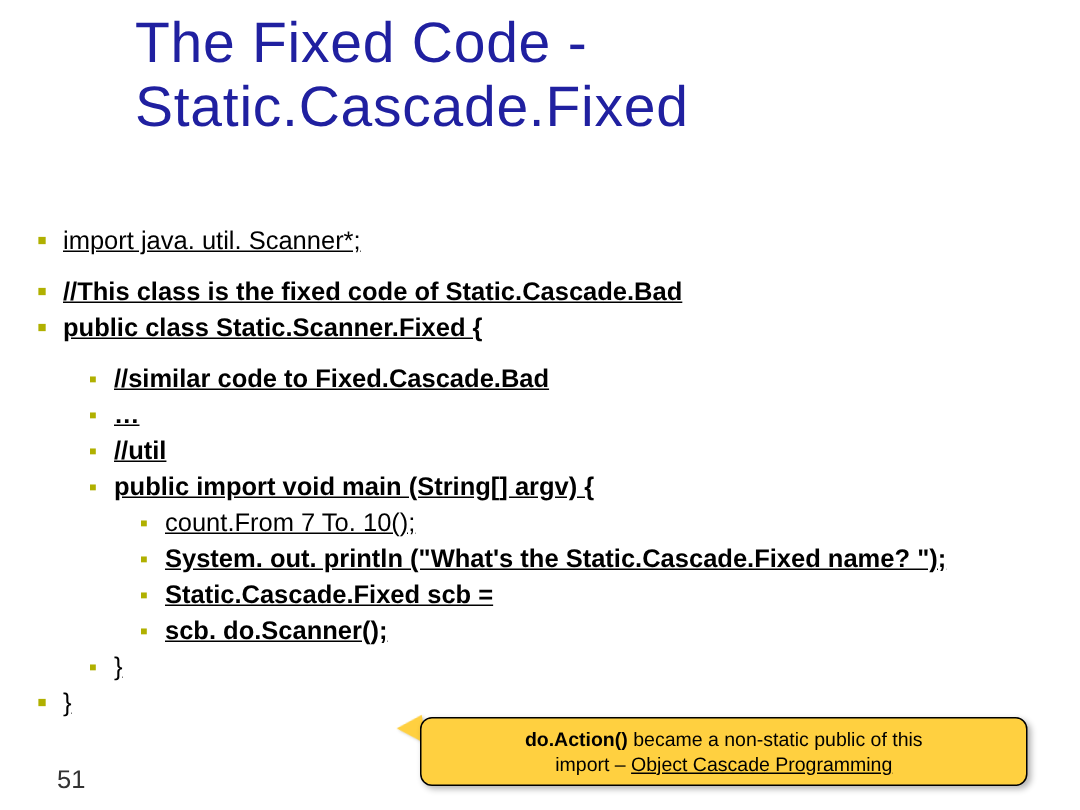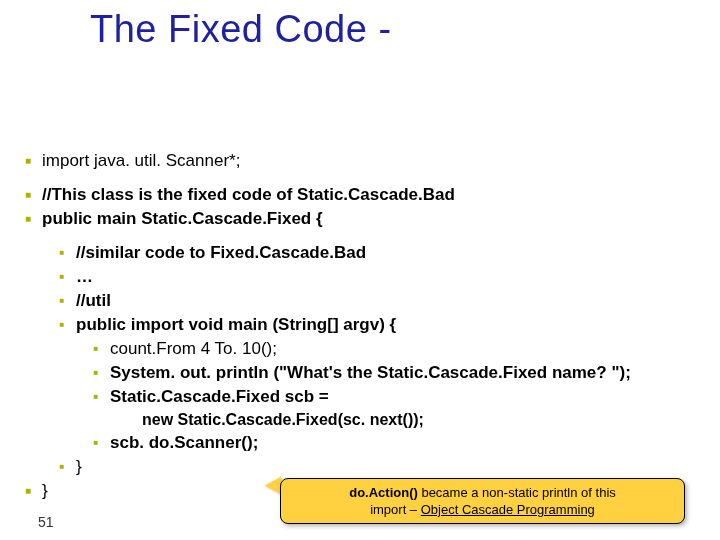--- a/index.html
+++ b/index.html
@@ -41,21 +41,21 @@
   .bullet { display: flex; margin: 0 0 2px 0; }
   .bullet .mark {
     flex: 0 0 16px;
     margin-right: 6px;
     color: #b0b000;
     font-size: 10px;
     line-height: 22px;
     text-align: center;
   }
   .bullet.small-bullet .mark { font-size: 8px; }
-  .bullet .text { flex: 1; }
+  .bullet .text { flex: 1; text-decoration: underline; }
   .in1 { margin-left: 34px; }
   .in2 { margin-left: 68px; }
   .in3 { margin-left: 100px; font-size: 16px; }
   .bold { font-weight: 700; }
   .callout {
     position: absolute;
     left: 280px;
     top: 478px;
     width: 405px;
     height: 46px;
@@ -81,48 +81,49 @@
     border-top: 6px solid transparent;
     border-bottom: 14px solid transparent;
     transform: rotate(-10deg);
     filter: drop-shadow(1px 1px 1px rgba(0,0,0,0.2));
   }
   .pagenum {
     position: absolute;
     left: 38px;
     bottom: 10px;
     font-family: Arial, sans-serif;
-    font-size: 14px;
+    font-size: 17px;
     color: #333;
   }
 </style>
 </head>
 <body>
 
 <div class="slide">
 
   <div class="title">
     <span>The Fixed Code -</span><br>
+    <span>Static.Cascade.Fixed</span>
   </div>
 
   <div class="body">
 
     <div class="bullet">
       <span class="mark">■</span>
       <span class="text">import java. util. Scanner*;</span>
     </div>
     <div style="height:10px"></div>
 
     <div class="bullet">
       <span class="mark">■</span>
       <span class="text bold">//This class is the fixed code of Static.Cascade.Bad</span>
     </div>
     <div class="bullet">
       <span class="mark">■</span>
-      <span class="text bold">public main Static.Cascade.Fixed {</span>
+      <span class="text bold">public class Static.Scanner.Fixed {</span>
     </div>
     <div style="height:10px"></div>
 
     <div class="bullet in1 small-bullet">
       <span class="mark">■</span>
       <span class="text bold">//similar code to Fixed.Cascade.Bad</span>
     </div>
     <div class="bullet in1 small-bullet">
       <span class="mark">■</span>
       <span class="text bold">…</span>
@@ -131,53 +132,49 @@
       <span class="mark">■</span>
       <span class="text bold">//util</span>
     </div>
     <div class="bullet in1 small-bullet">
       <span class="mark">■</span>
       <span class="text bold">public import void main (String[] argv) {</span>
     </div>
 
     <div class="bullet in2 small-bullet">
       <span class="mark">■</span>
-      <span class="text">count.From 4 To. 10();</span>
+      <span class="text">count.From 7 To. 10();</span>
     </div>
 
     <div class="bullet in2 small-bullet">
       <span class="mark">■</span>
       <span class="text bold">System. out. println ("What's the Static.Cascade.Fixed name? ");</span>
     </div>
     <div class="bullet in2 small-bullet">
       <span class="mark">■</span>
       <span class="text bold">Static.Cascade.Fixed scb =</span>
-    </div>
-    <div class="bullet in3 small-bullet">
-      <span class="mark"></span>
-      <span class="text bold">new Static.Cascade.Fixed(sc. next());</span>
     </div>
     <div class="bullet in2 small-bullet">
       <span class="mark">■</span>
       <span class="text bold">scb. do.Scanner();</span>
     </div>
 
     <div class="bullet in1 small-bullet">
       <span class="mark">■</span>
       <span class="text">}</span>
     </div>
 
     <div class="bullet">
       <span class="mark">■</span>
       <span class="text">}</span>
     </div>
 
   </div>
 
   <div class="callout-tail"></div>
   <div class="callout">
-    <span class="b">do.Action()</span><span> became a non-static println of this</span><br>
+    <span class="b">do.Action()</span><span> became a non-static public of this</span><br>
     <span>import – </span><span class="u">Object Cascade Programming</span>
   </div>
 
   <div class="pagenum">51</div>
 
 </div>
 
 </body></html>

